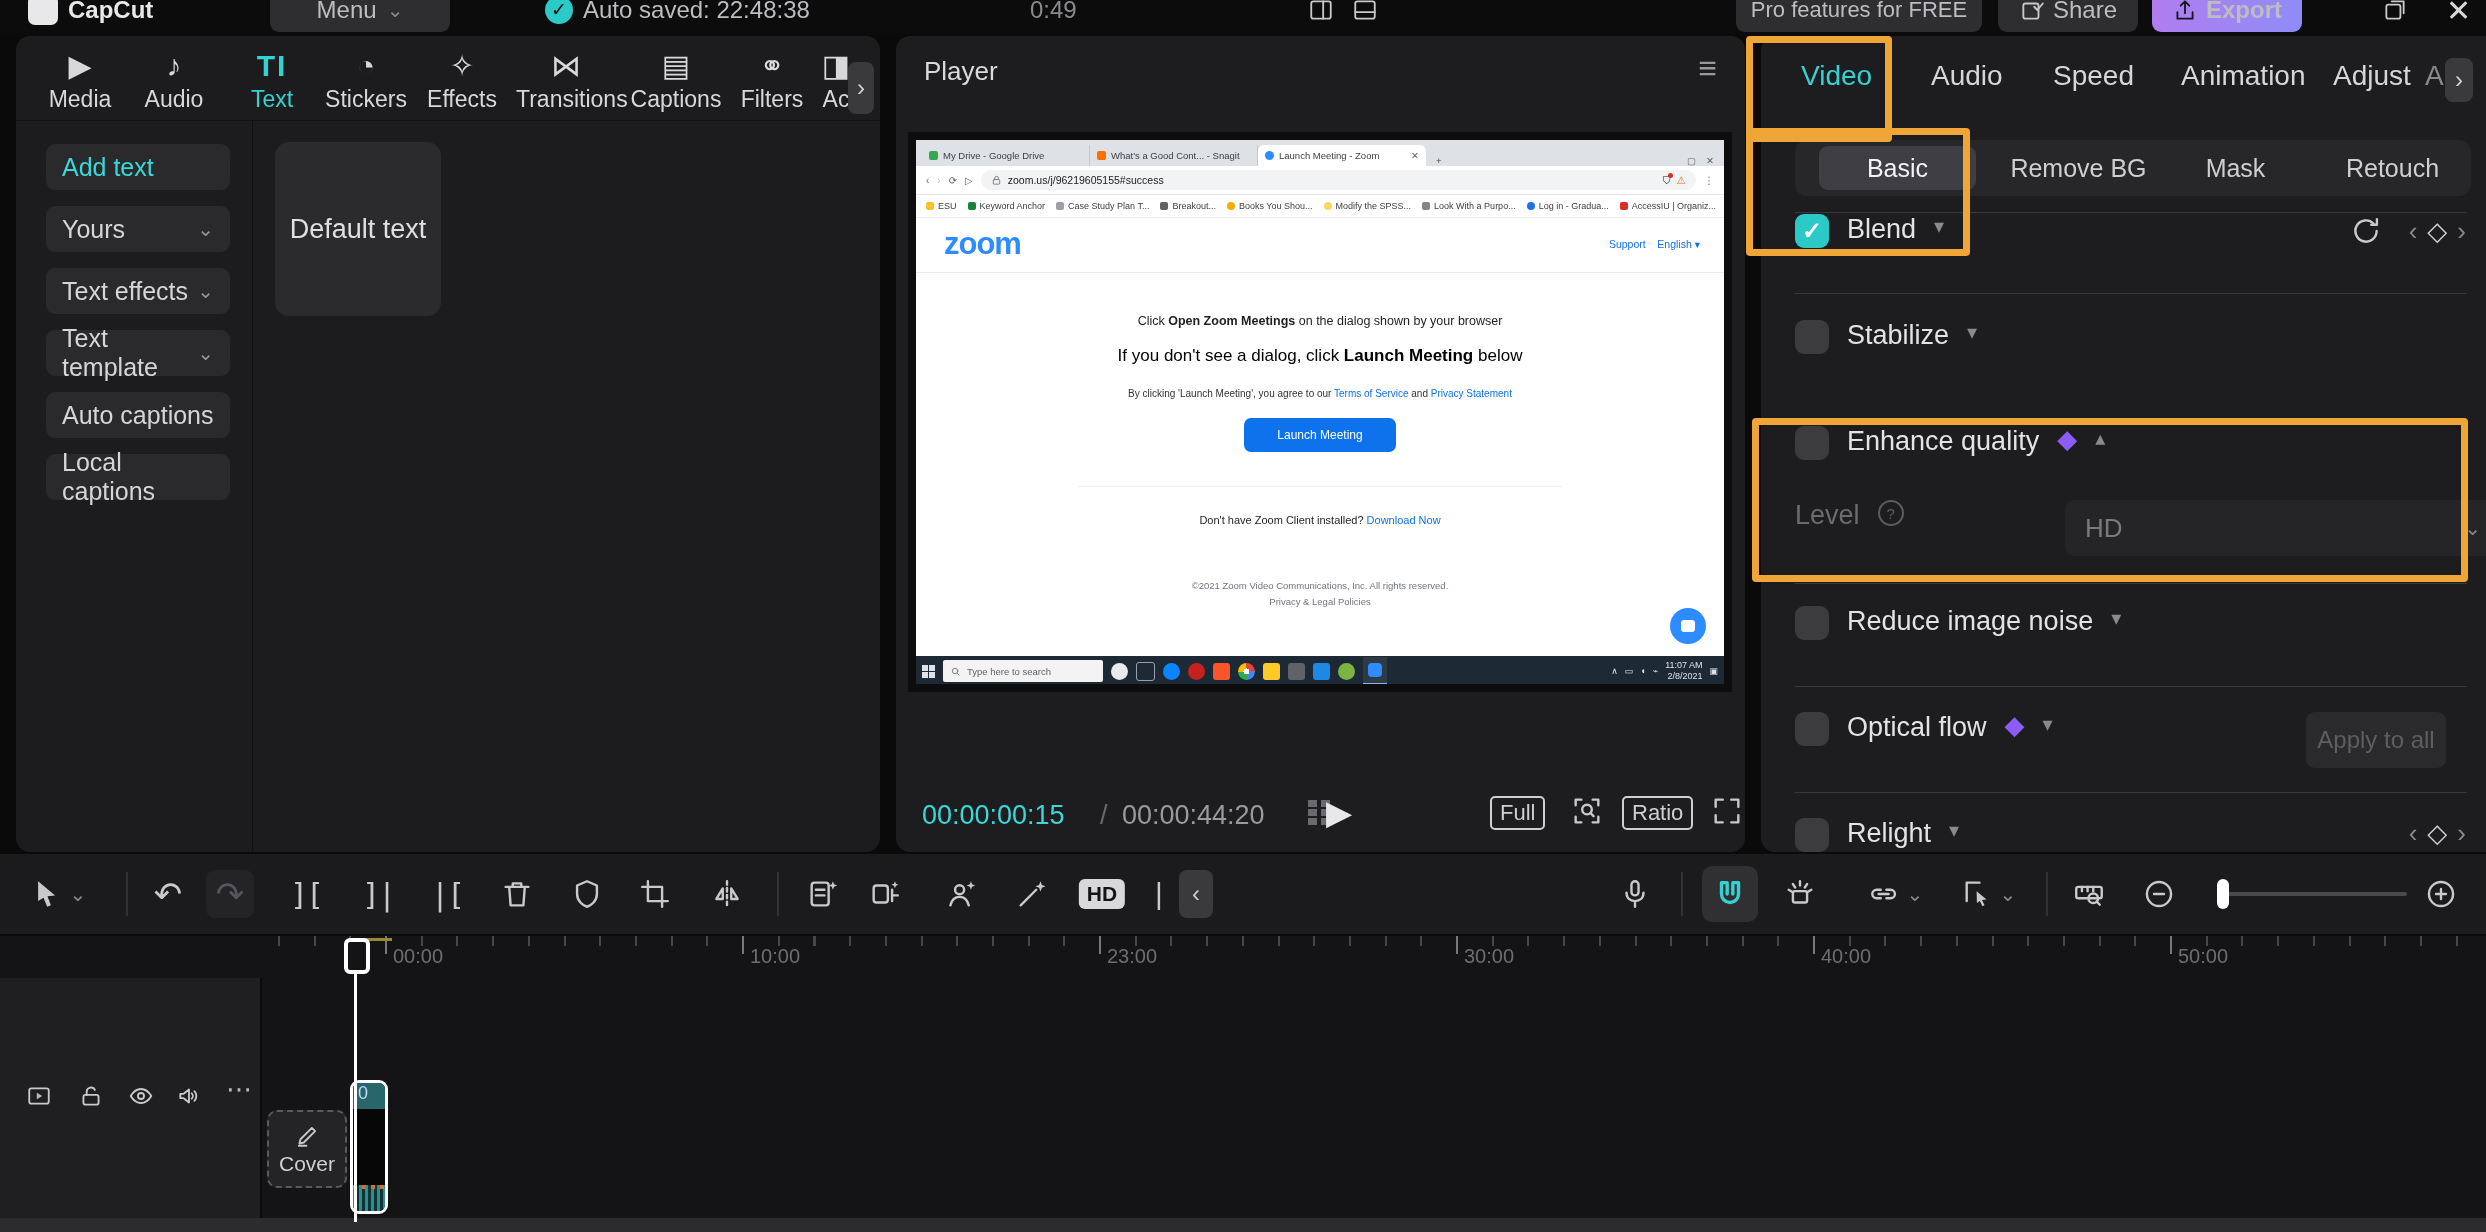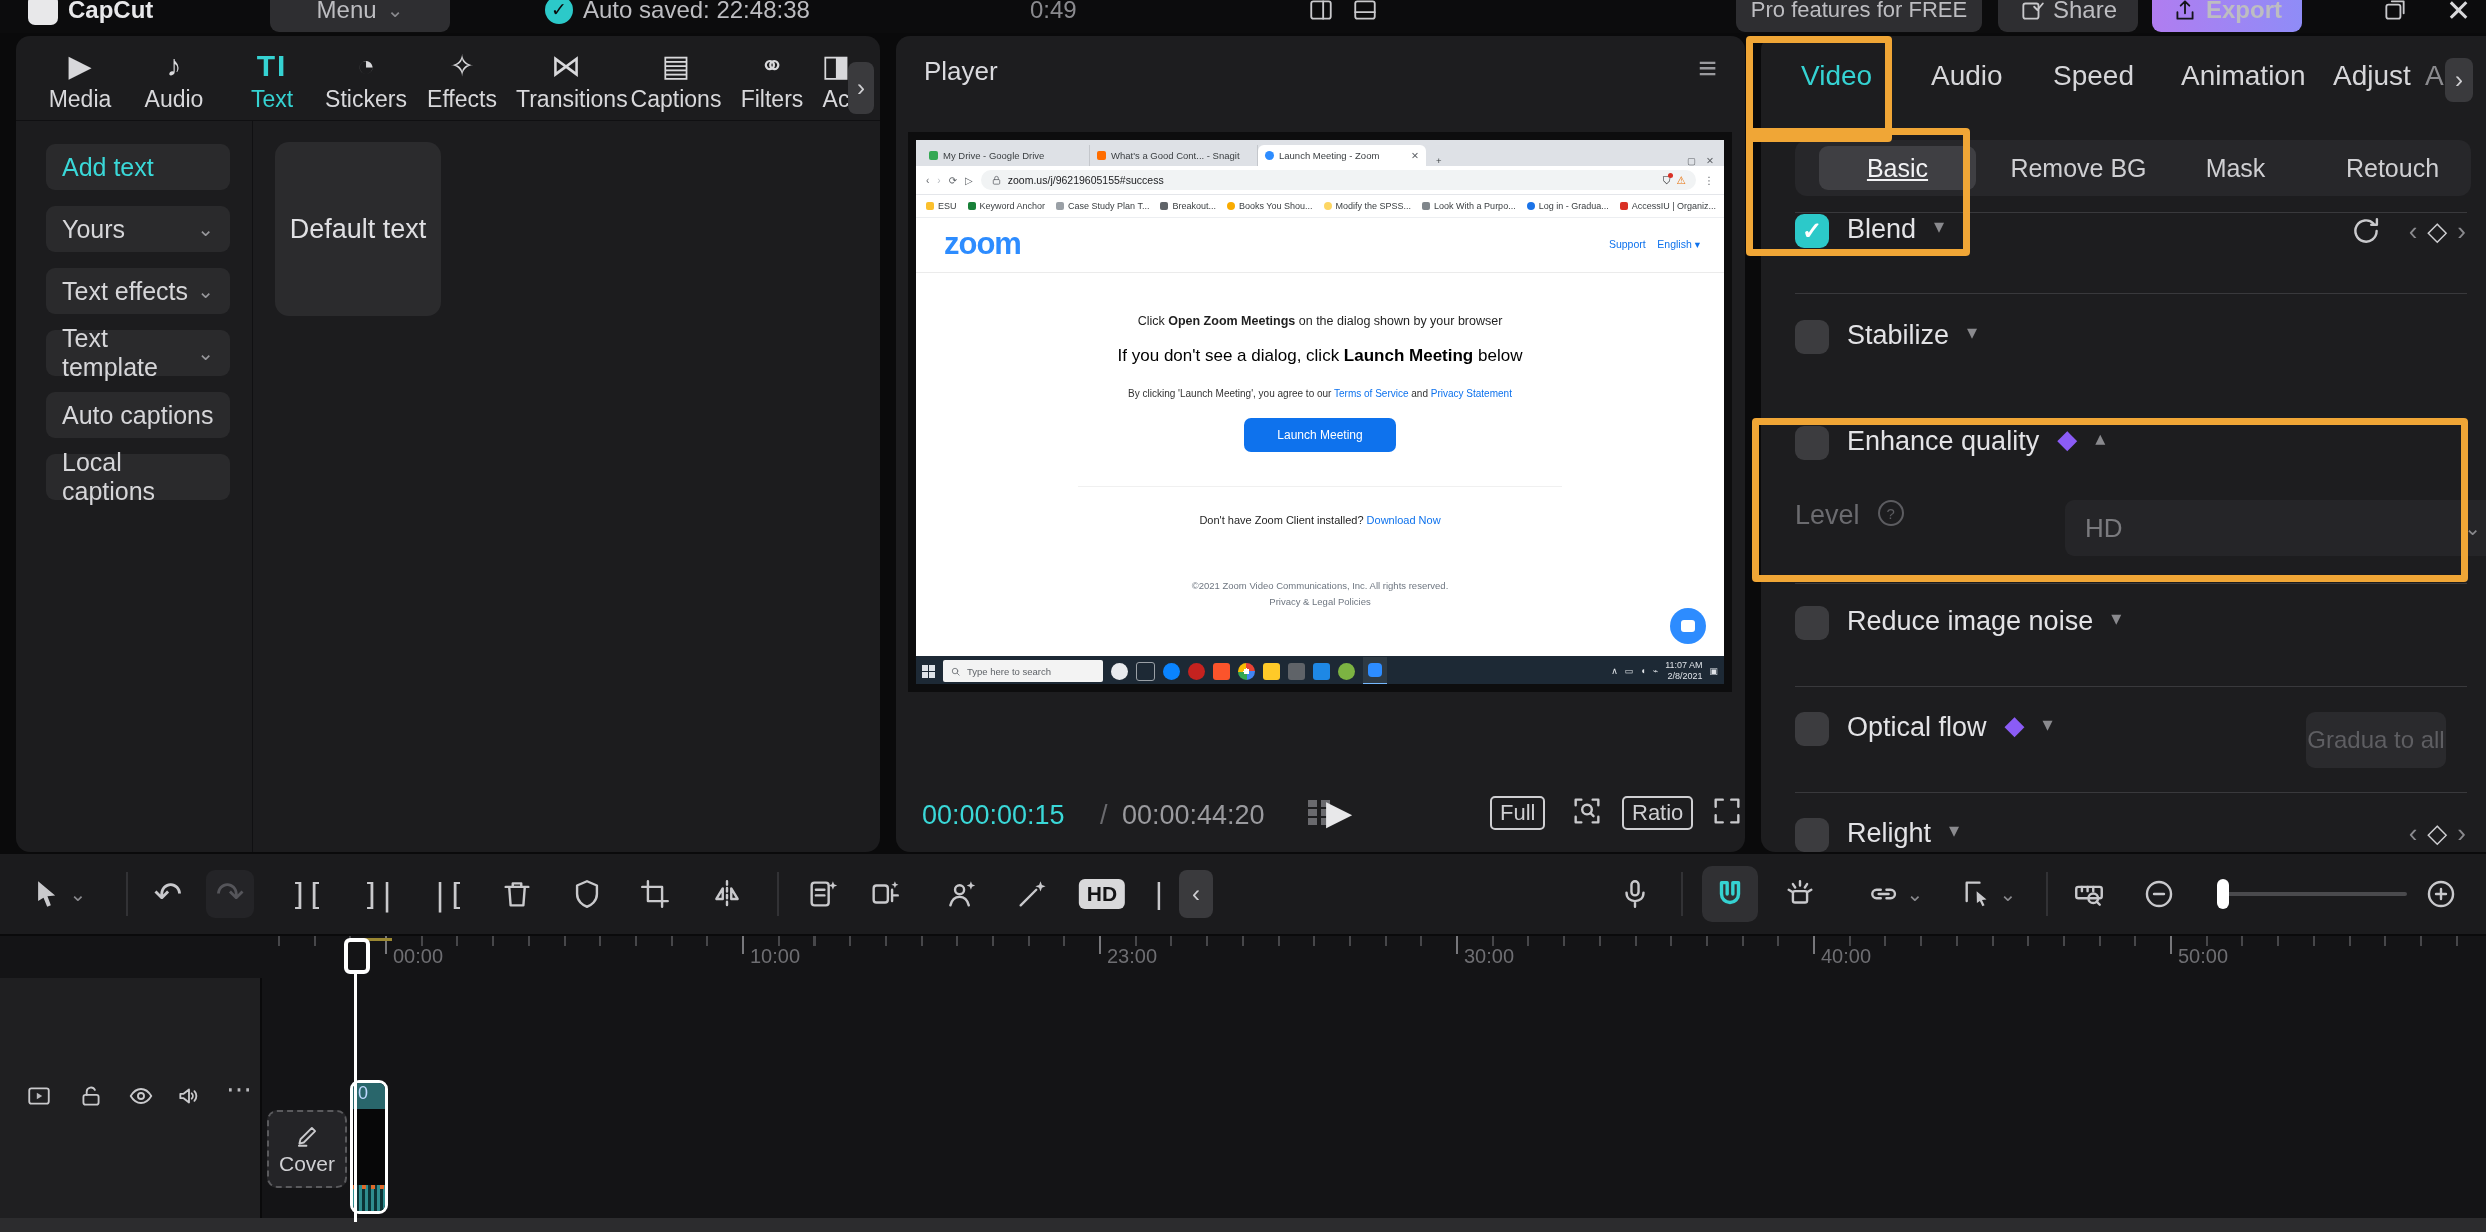--- a/index.html
+++ b/index.html
@@ -49,21 +49,21 @@
   .tbico{width:17px;height:17px;border-radius:3px;flex:none;}
   
   .tcode{font-size:27px;}
   .chipbtn{border:2px solid #cfcfd2;border-radius:5px;color:#cfcfd2;font-size:22px;padding:2px 8px;}
   
   #inspector{left:1761px;top:36px;width:725px;height:816px;background:#1d1d1f;border-radius:14px 0 0 14px;}
   .itab{position:absolute;top:24px;font-size:28px;color:#d6d6d9;}
   .itab.active{color:#35d2d2;}
   .subbar{position:absolute;left:34px;top:104px;width:676px;height:56px;background:#27272a;border-radius:12px;display:flex;align-items:center;}
   .sub{flex:1;text-align:center;font-size:25px;color:#cfcfd2;line-height:44px;}
-  .sub.active{background:#3f3f43;border-radius:9px;margin:0 24px;color:#f2f2f4;text-decoration:underline;}
+  .sub.active{background:#3f3f43;border-radius:9px;margin:0 24px;color:#f2f2f4;}
   .divh{position:absolute;left:34px;width:672px;height:1px;background:#39393c;}
   .prow{position:absolute;left:34px;right:20px;height:56px;display:flex;align-items:flex-start;gap:18px;}
   .prow .lbl{font-size:27px;color:#e3e3e6;}
   .chk{width:34px;height:34px;border-radius:9px;background:#3c3c3f;flex:none;position:relative;}
   .chk.on{background:#2cc9c9;}
   .chk.on::after{content:"✓";position:absolute;left:7px;top:3px;color:#fff;font-size:24px;font-weight:bold;}
   .dar{color:#8a8a8e;font-size:20px;}
   .gem{color:#8b5cf6;font-size:26px;line-height:1;}
   .qi{width:22px;height:22px;border:2px solid #5c5c60;border-radius:50%;color:#5c5c60;font-size:15px;display:inline-flex;align-items:center;justify-content:center;}
   .ddown{position:absolute;left:270px;width:436px;height:56px;background:#252528;border-radius:9px;display:flex;align-items:center;justify-content:space-between;padding:0 20px;box-sizing:border-box;font-size:26px;color:#7a7a7e;}
@@ -467,21 +467,21 @@
     <span class="lbl">Reduce image noise</span>
     <span class="dar">▾</span>
   </div>
   <div class="divh" style="top:650px;"></div>
 
   <div class="prow" style="top:676px;">
     <span class="chk"></span>
     <span class="lbl">Optical flow</span>
     <span class="gem">◆</span>
     <span class="dar">▾</span>
-    <span class="applybtn">Gradua to all</span>
+    <span class="applybtn">Apply to all</span>
   </div>
   <div class="divh" style="top:756px;"></div>
 
   <div class="prow" style="top:782px;">
     <span class="chk"></span>
     <span class="lbl">Relight</span>
     <span class="dar">▾</span>
     <span class="kf" style="margin-left:auto;">
         <span style="color:#8a8a8e;">‹</span>
         <span>◇</span>

